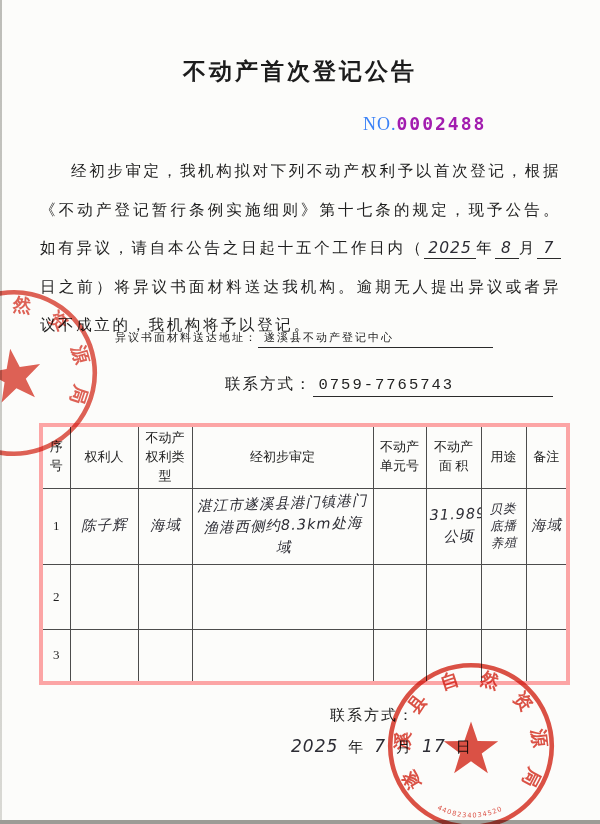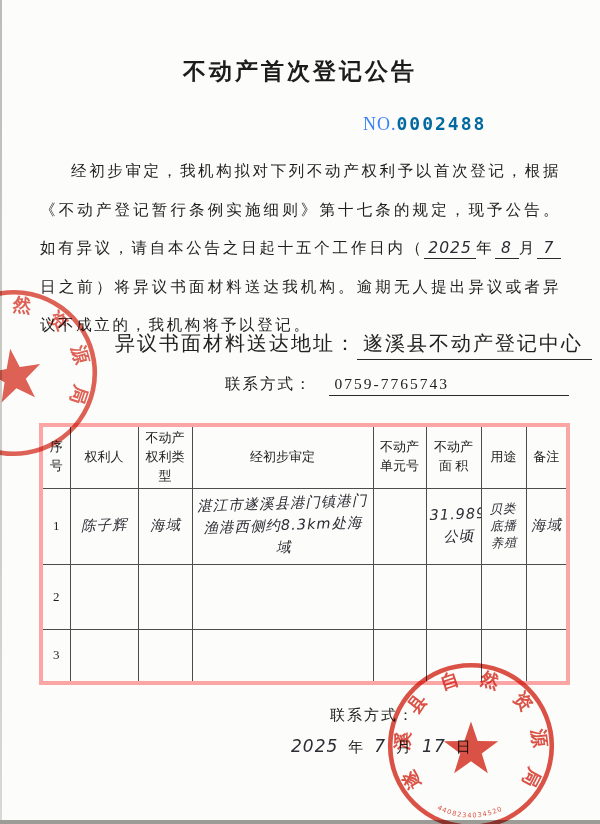--- a/index.html
+++ b/index.html
@@ -13,42 +13,42 @@
   }
   .edge-left{position:absolute;left:0;top:0;width:2px;height:824px;background:linear-gradient(#bdbdb8,#d9d9d4);}
   .edge-bottom{position:absolute;left:0;top:820px;width:600px;height:4px;background:#9c9c96;}
 
   .doc-title{
     position:absolute;top:56px;left:0;width:100%;
     text-align:center;font-size:23px;font-weight:700;letter-spacing:3px;color:#1c1c1c;
   }
   .doc-no{position:absolute;top:113px;left:363px;font-size:18px;letter-spacing:1px;}
   .doc-no .no-prefix{color:#3b82f6;font-family:"Liberation Serif",serif;}
-  .doc-no .no-red{color:#0369a1;font-family:"DejaVu Sans Mono",monospace;font-weight:700;letter-spacing:2px;}
+  .doc-no .no-red{color:#a21caf;font-family:"DejaVu Sans Mono",monospace;font-weight:700;letter-spacing:2px;}
 
   .body-par{
     position:absolute;top:152px;left:40px;width:521px;
     font-size:15.5px;line-height:38.5px;letter-spacing:2.6px;
     text-align:justify;text-indent:2em;color:#1f1f1f;
   }
   .hand{
     font-family:"DejaVu Sans",sans-serif;
     font-style:italic;color:#2c2c34;letter-spacing:1px;
   }
   .blank{
     display:inline-block;border-bottom:1.6px solid #2a2a2a;
     text-align:center;text-indent:0;line-height:20px;
   }
   .blank.y{min-width:52px;} .blank.m{min-width:24px;} .blank.d{min-width:24px;}
 
-  .line-address{position:absolute;top:330px;left:115px;font-size:20px;letter-spacing:2px;white-space:nowrap;}
+  .line-address{position:absolute;top:330px;left:115px;font-size:11px;letter-spacing:2px;white-space:nowrap;}
   .line-contact{position:absolute;top:374px;left:225px;font-size:15.5px;letter-spacing:2px;white-space:nowrap;}
   .fill-underline{display:inline-block;border-bottom:1.6px solid #2a2a2a;padding:0 4px 2px 6px;letter-spacing:2px;}
   .fill-underline.addr{min-width:225px;}
-  .fill-underline.tel{min-width:230px;font-family:Liberation Serif, serif;margin-left:16px;}
+  .fill-underline.tel{min-width:230px;font-family:Liberation Mono, monospace;}
 
   table.reg{
     position:absolute;top:423px;left:39px;
     border-collapse:collapse;table-layout:fixed;width:527px;
     font-size:13px;color:#1f1f1f;
   }
   table.reg td,table.reg th{
     border:1.5px solid #4c4c4c;
     padding:2px 3px;vertical-align:middle;text-align:center;
     overflow:hidden;font-weight:400;

